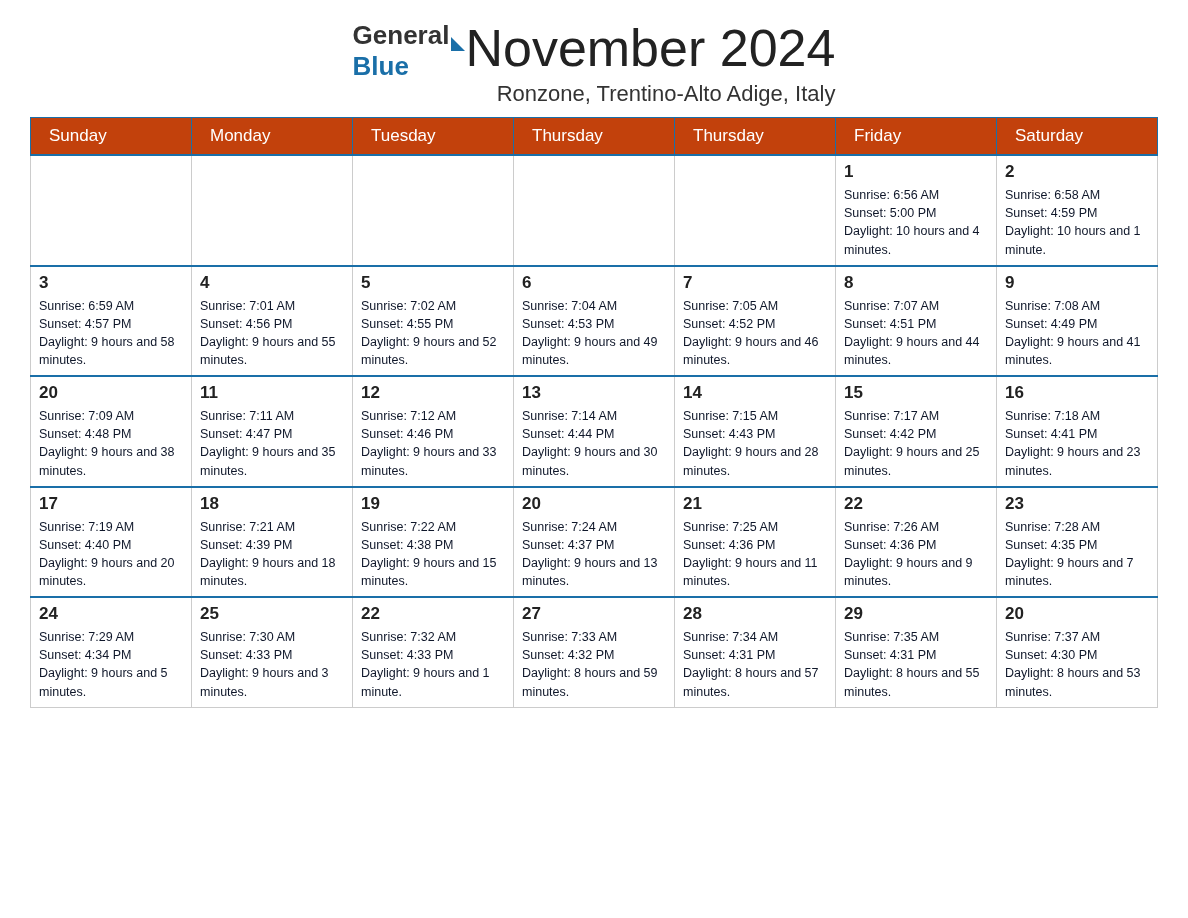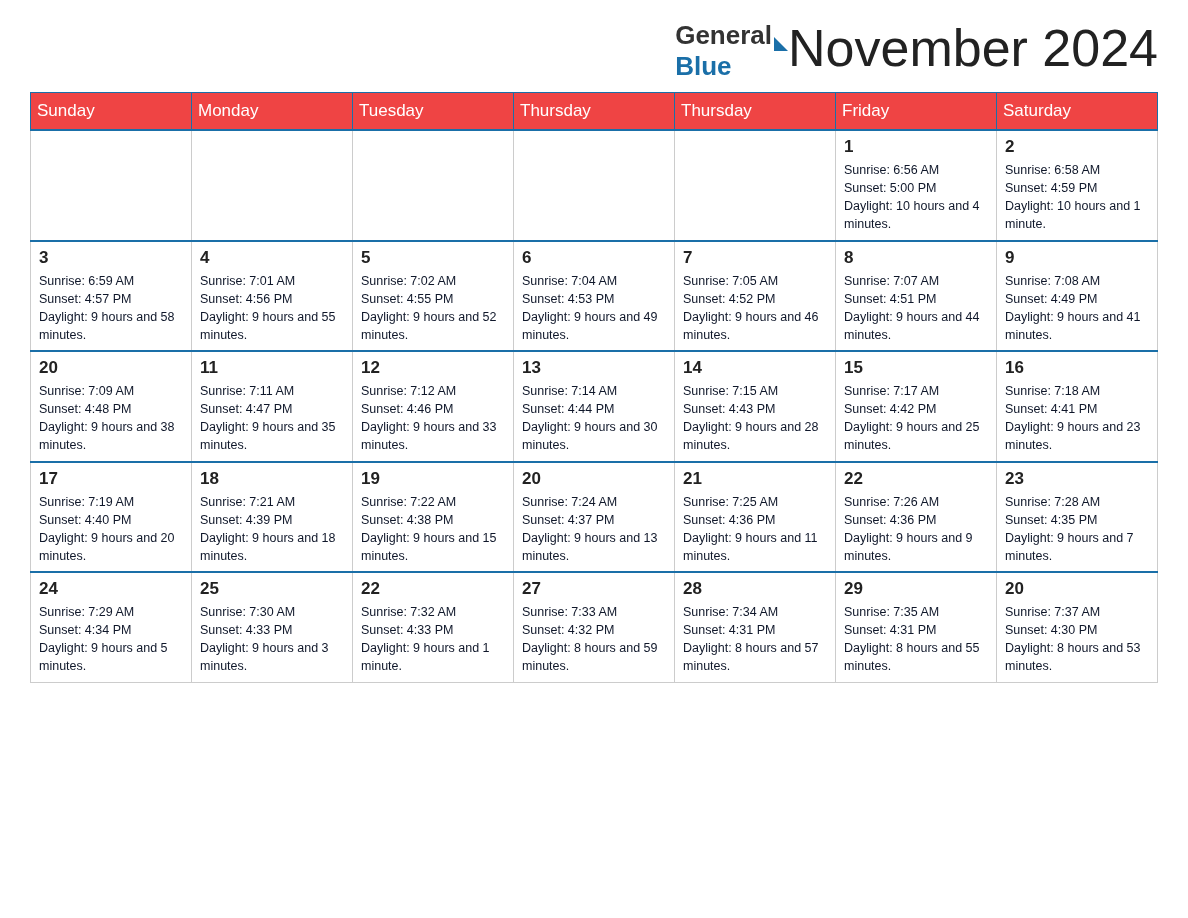--- a/index.html
+++ b/index.html
@@ -5,21 +5,21 @@
     * { box-sizing: border-box; margin: 0; padding: 0; }
     body {
       font-family: Arial, Helvetica, sans-serif;
       background: #fff;
       padding: 20px 30px;
       width: 1188px;
       min-height: 918px;
     }
     .header-area {
       display: flex;
-      justify-content: flex-end;
+      justify-content: center;
       align-items: flex-start;
       margin-bottom: 10px;
     }
     .logo {
       display: flex;
       align-items: center;
       gap: 0px;
     }
     .logo-text-general {
       font-size: 26px;
@@ -62,25 +62,25 @@
       font-size: 22px;
       color: #333;
       margin-top: 4px;
     }
     .calendar-table {
       width: 100%;
       border-collapse: collapse;
       margin-top: 10px;
     }
     .calendar-table th {
-      background-color: #ef4444;
+      background-color: #c2410c;
       color: #fff;
       font-size: 17px;
       font-weight: normal;
-      padding: 8px 6px;
+      padding: 8px 18px;
       text-align: left;
       border: 1px solid #1a6fa8;
     }
     .calendar-table td {
       width: calc(100% / 7);
       vertical-align: top;
       padding: 6px 8px;
       border: 1px solid #ccc;
       border-top: 2px solid #1a6fa8;
       min-height: 100px;
@@ -112,20 +112,21 @@
     <div class="logo-right">
       <div class="logo-top-row">
         <span class="logo-text-general">General</span>
         <div class="logo-arrow"></div>
       </div>
       <span class="logo-blue">Blue</span>
     </div>
   </div>
   <div class="title-area">
     <div class="month-title">November 2024</div>
+    <div class="location-title">Ronzone, Trentino-Alto Adige, Italy</div>
   </div>
 </div>
 
 <table class="calendar-table">
   <thead>
     <tr>
       <th>Sunday</th>
       <th>Monday</th>
       <th>Tuesday</th>
       <th>Thursday</th>

